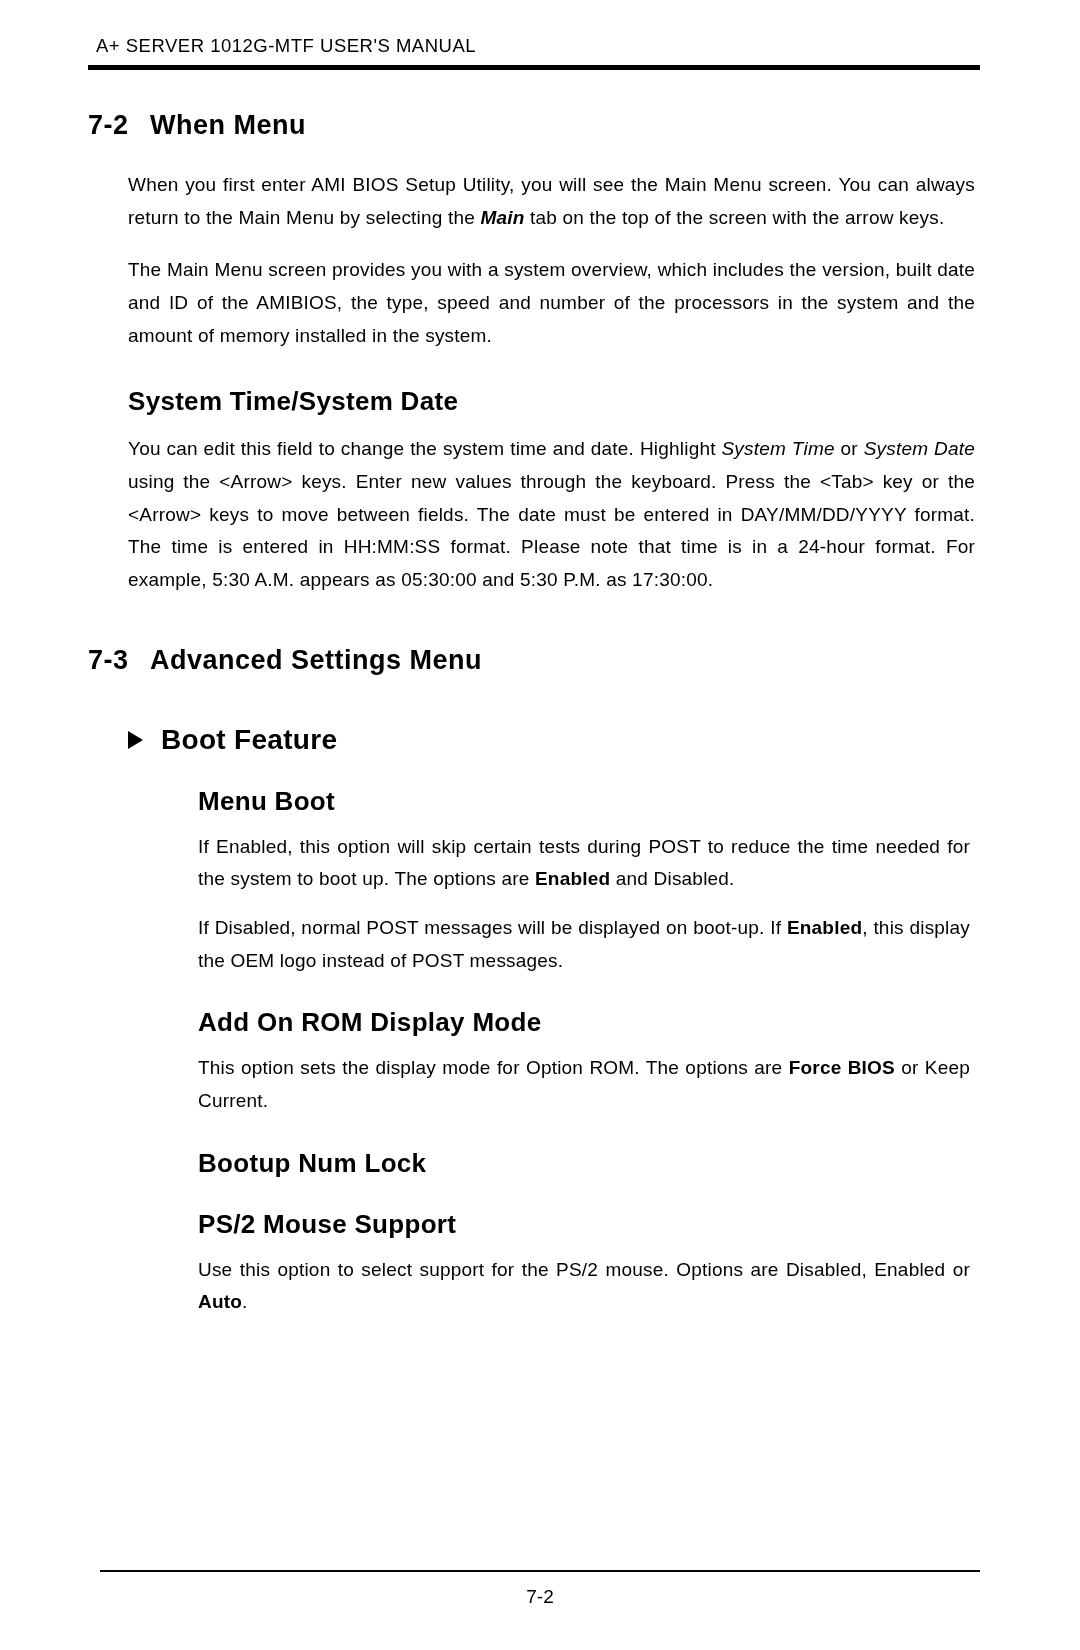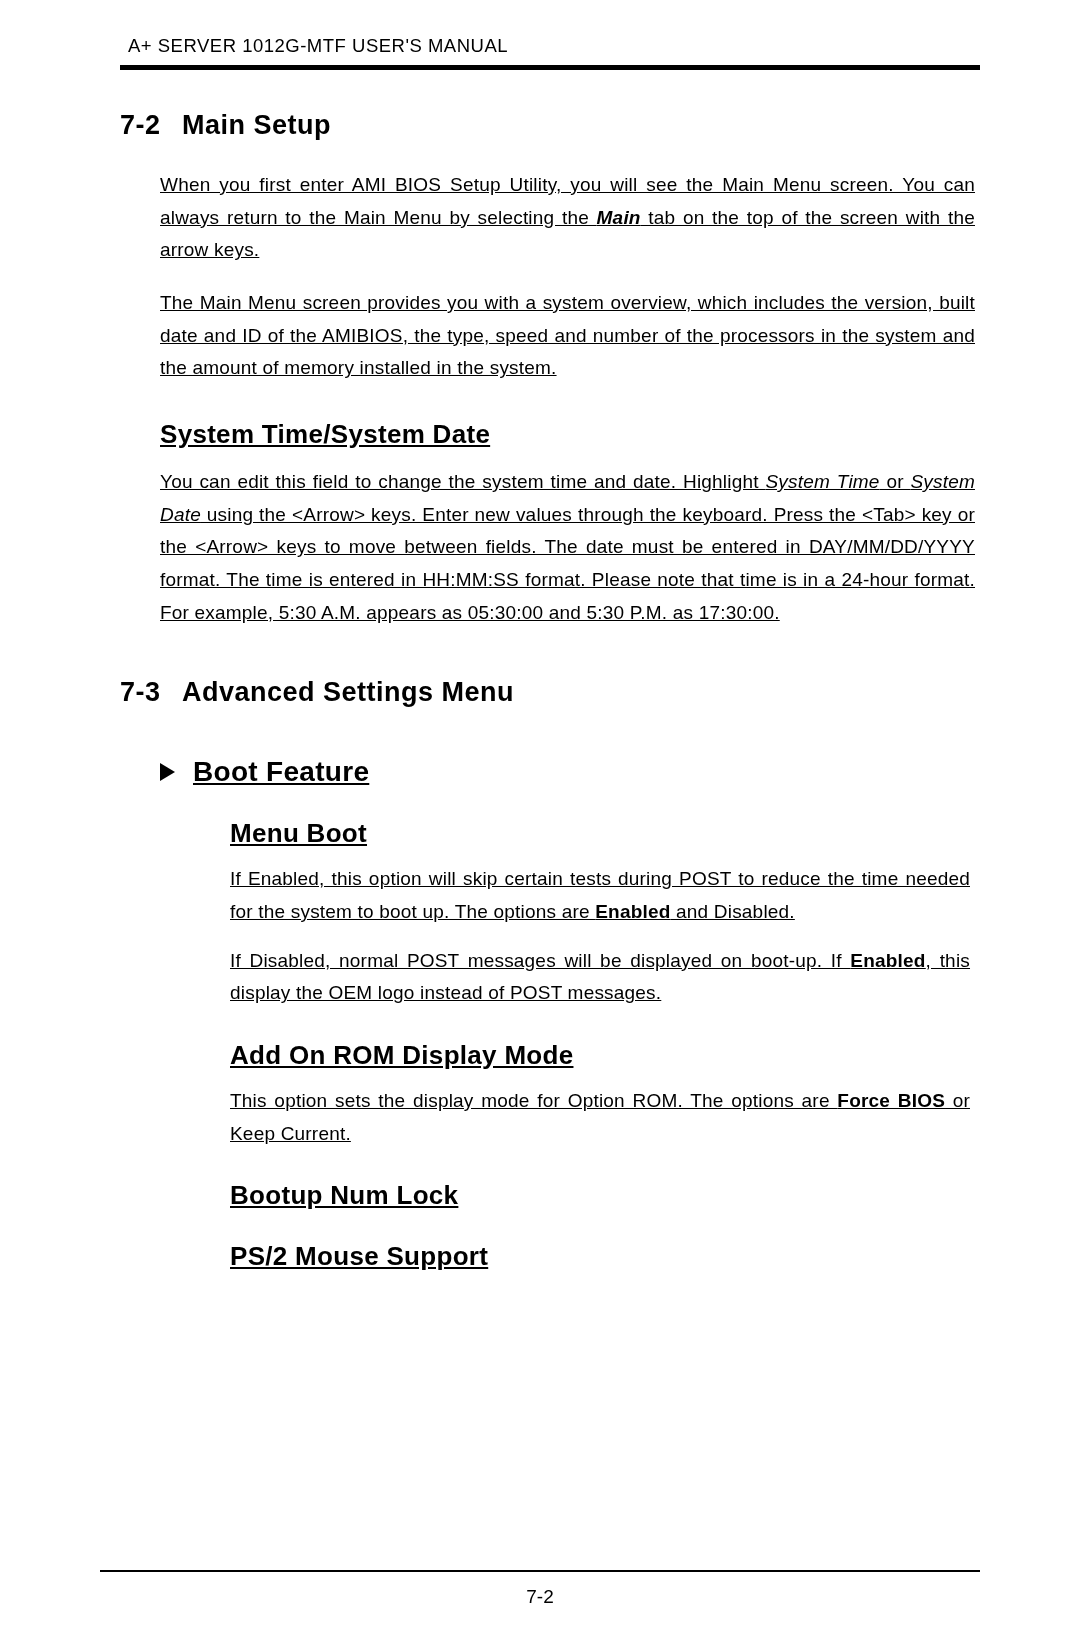--- a/index.html
+++ b/index.html
@@ -6,21 +6,21 @@
     margin: 0;
     padding: 0;
     background: #fff;
     font-family: Arial, Helvetica, sans-serif;
     color: #000;
   }
   .page {
     width: 1080px;
     height: 1650px;
     box-sizing: border-box;
-    padding: 35px 100px 30px 120px;
+    padding: 35px 100px 30px 88px;
     position: relative;
   }
   .running-header {
     font-size: 18.5px;
     letter-spacing: 0.5px;
     color: #000;
     margin-left: 8px;
     margin-bottom: 8px;
   }
   .thick-rule {
@@ -39,21 +39,20 @@
     letter-spacing: 0.5px;
     margin: 0 0 28px 0;
   }
   h2.section-heading .secnum {
     display: inline-block;
     width: 62px;
   }
   .body-block {
     margin-left: 40px;
     margin-right: 5px;
-    text-decoration: underline;
   }
   p.body {
     font-size: 19px;
     line-height: 1.72;
     text-align: justify;
     margin: 0 0 20px 0;
     letter-spacing: 0.2px;
   }
   .bolditalic { font-weight: bold; font-style: italic; }
   .italic { font-style: italic; }
@@ -99,21 +98,21 @@
 </style>
 </head>
 <body>
 
 <div class="page">
 
   <div class="running-header">A+ SERVER 1012G-MTF USER'S MANUAL</div>
   <hr class="thick-rule">
 
   <h2 class="section-heading">
-    <span class="secnum">7-2</span><span>Main Setup</span>
+    <span class="secnum">7-2</span><span>When Menu</span>
   </h2>
 
   <div class="body-block">
     <p class="body">
       <span>When you first enter AMI BIOS Setup Utility, you will see the Main Menu screen. You can always return to the Main Menu by selecting the </span><span class="bolditalic">Main</span><span> tab on the top of the screen with the arrow keys.</span>
     </p>
     <p class="body">The Main Menu screen provides you with a system overview, which includes the version, built date and ID of the AMIBIOS, the type, speed and number of the processors in the system and the amount of memory installed in the system.</p>
 
     <div class="subhead">System Time/System Date</div>
     <p class="body">
@@ -145,20 +144,23 @@
       </p>
 
       <div class="subhead">Add On ROM Display Mode</div>
       <p class="body">
         <span>This option sets the display mode for Option ROM. The options are </span><b>Force BIOS</b><span> or Keep Current.</span>
       </p>
 
       <div class="subhead">Bootup Num Lock</div>
 
       <div class="subhead">PS/2 Mouse Support</div>
+      <p class="body">
+        <span>Use this option to select support for the PS/2 mouse. Options are Disabled, Enabled or </span><b>Auto</b><span>.</span>
+      </p>
 
     </div>
   </div>
 
   <div class="footer">
     <hr class="thin-rule">
     <div class="page-number">7-2</div>
   </div>
 
 </div>

